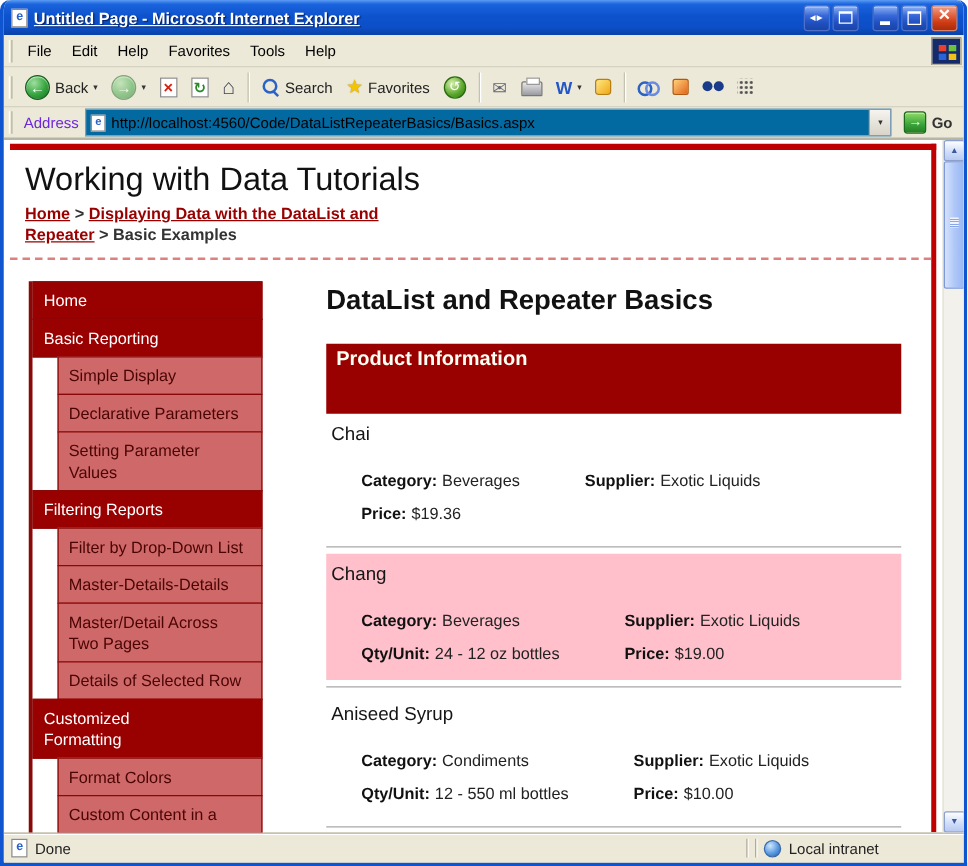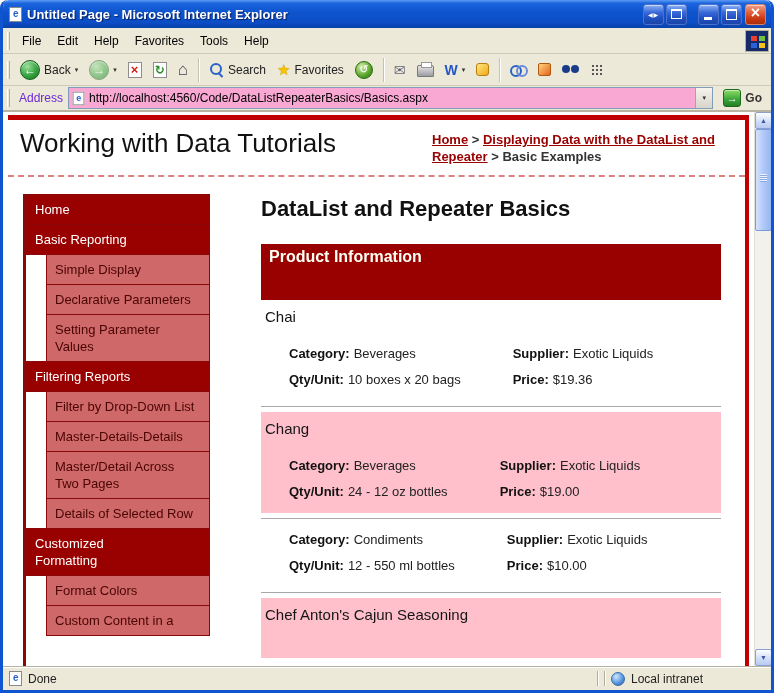--- a/index.html
+++ b/index.html
@@ -7,21 +7,21 @@
   body{width:774px;height:693px;overflow:hidden;font-family:"Liberation Sans","DejaVu Sans",sans-serif;}
 
   .window{width:774px;height:693px;border:3px solid #0f55cf;border-top:none;border-radius:8px 8px 0 0;
     display:flex;flex-direction:column;background:#ece9d8;overflow:hidden;}
 
   
   .titlebar{flex:0 0 28px;height:28px;border-radius:6px 6px 0 0;display:flex;align-items:center;gap:5px;padding:0 5px 0 6px;
     background:linear-gradient(180deg,#5c9cf5 0%,#1a64dd 12%,#0d53cd 45%,#0c4ec6 80%,#0942a8 100%);}
   .doc-ico{width:13px;height:15px;background:#fff;border:1px solid #8a8a8a;position:relative;flex:0 0 auto;display:inline-block;}
   .doc-ico::before{content:"e";color:#2a62c8;font-weight:bold;font-size:10px;position:absolute;left:3px;top:0;}
-  .title-text{color:#fff;font-weight:bold;font-size:13px;text-shadow:1px 1px 1px rgba(0,0,40,.65);flex:1;white-space:nowrap;overflow:hidden;}
+  .title-text{color:#fff;font-weight:bold;font-size:13px;text-shadow:1px 1px 1px rgba(0,0,40,.65);flex:1;white-space:nowrap;overflow:hidden;text-decoration:underline;}
   .tb-buttons{display:flex;align-items:center;gap:2px;}
   .tbtn{width:21px;height:21px;border-radius:3px;display:flex;align-items:center;justify-content:center;position:relative;cursor:default;}
   .tbtn.blue{background:linear-gradient(180deg,#8fb3f2 0%,#3767d8 40%,#2050c0 70%,#1a44a8 100%);border:1px solid #4e70c8;box-shadow:inset 0 1px 0 rgba(255,255,255,.5);}
   .tbtn.red{background:linear-gradient(180deg,#f2a088 0%,#e1603c 40%,#cc3a12 70%,#aa2d0c 100%);border:1px solid #d88068;box-shadow:inset 0 1px 0 rgba(255,255,255,.5);margin-left:1px;}
   .tbtn.extra2{margin-right:9px;}
   .extra1::after{content:"\25C0\25B6";color:#fff;font-size:6px;letter-spacing:1px;}
   .extra2::after{content:"";width:9px;height:7px;border:1px solid #fff;border-top:2px solid #fff;}
   .min::after{content:"";width:8px;height:3px;background:#fff;position:absolute;bottom:4px;left:5px;}
   .max::after{content:"";width:9px;height:8px;border:1px solid #fff;border-top:2px solid #fff;}
   .close::after{content:"\00D7";color:#fff;font-size:16px;font-weight:bold;line-height:1;margin-top:-2px;}
@@ -73,34 +73,34 @@
   .rings-ico::after{content:"";position:absolute;left:6px;top:1px;width:8px;height:8px;border:2px solid #6a8ae0;border-radius:50%;}
   .hl-ico{width:13px;height:13px;background:linear-gradient(135deg,#ffd27a,#e2641e);border-radius:2px;border:1px solid #b05810;}
   .bino-ico{width:17px;height:10px;position:relative;}
   .bino-ico::before{content:"";position:absolute;left:0;top:0;width:8px;height:8px;background:#1a3a8a;border-radius:50%;}
   .bino-ico::after{content:"";position:absolute;right:0;top:0;width:8px;height:8px;background:#1a3a8a;border-radius:50%;}
   .grid-ico{width:13px;height:13px;background-image:radial-gradient(#555 1px,transparent 1.3px);background-size:4px 4px;background-position:1px 1px;}
 
   
   .addressbar{flex:0 0 26px;height:26px;background:#ece9d8;display:flex;align-items:center;gap:5px;padding:0 4px 0 2px;border-bottom:2px solid #b8b4a4;}
   .addr-label{font-size:12px;color:#6d28d9;}
-  .addr-box{flex:1;height:22px;background:#f9a8d4;border:1px solid #7f9db9;display:flex;align-items:center;gap:4px;padding-left:3px;}
+  .addr-box{flex:1;height:22px;background:#0369a1;border:1px solid #7f9db9;display:flex;align-items:center;gap:4px;padding-left:3px;}
   .addr-box .doc-ico{transform:scale(.9);}
   .addr-input{flex:1;border:none;outline:none;background:transparent;font-family:inherit;font-size:12px;color:#000;height:18px;}
   .addr-drop{width:17px;height:20px;background:linear-gradient(180deg,#f6f4ef,#d8d4c8);border-left:1px solid #a8a49a;display:flex;align-items:center;justify-content:center;font-size:7px;color:#333;}
   .addr-drop::after{content:"\25BE";}
   .go-btn{display:flex;align-items:center;gap:4px;font-size:12px;font-weight:bold;color:#333;padding:1px 5px;cursor:default;}
   .go-ico{width:18px;height:18px;border-radius:3px;display:flex;align-items:center;justify-content:center;color:#fff;font-weight:bold;font-size:11px;
     background:linear-gradient(180deg,#8edc66,#3aa43a 60%,#237f23);border:1px solid #1c6a1c;box-shadow:inset 0 1px 0 rgba(255,255,255,.5);}
   .go-ico::after{content:"\2192";}
 
   
   .viewport{flex:1;background:#fff;display:flex;overflow:hidden;}
   .page{flex:1;overflow:hidden;margin:3px 5px 0 5px;border-top:5px solid #c00000;border-right:4px solid #c00000;}
-  .page-header{display:flex;justify-content:space-between;align-items:flex-start;padding:8px 8px 10px 12px;border-bottom:2px dashed #dc8080;}
+  .page-header{display:flex;justify-content:space-between;align-items:flex-start;padding:8px 8px 10px 12px;border-bottom:2px dashed #dc8080;flex-direction:column;}
   .site-title{font-size:26px;color:#111;}
   .breadcrumb{width:305px;font-size:13px;font-weight:bold;line-height:17px;color:#333;padding-top:3px;}
   .bc-link{color:#990000;text-decoration:underline;cursor:pointer;}
   .bc-sep{white-space:pre;}
   .bc-current{color:#333;}
 
   .page-body{display:flex;padding:17px 0 0 15px;}
   .sidebar{flex:0 0 187px;width:187px;position:relative;padding-left:3px;align-self:flex-start;}
   .sidebar::before{content:"";position:absolute;left:0;top:0;bottom:-600px;width:3px;background:#8a0808;}
   .nav-item{border:1px solid #8a0808;font-size:13px;line-height:17px;padding:6px 8px;cursor:pointer;}
@@ -270,38 +270,38 @@
 
         <div class="main">
           <h1>DataList and Repeater Basics</h1>
           <div class="banner">Product Information</div>
 
           <div class="product">
             <div class="product-name">Chai</div>
             <div class="product-details">
               <div><span class="lbl">Category:</span><span>Beverages</span></div>
               <div><span class="lbl">Supplier:</span><span>Exotic Liquids</span></div>
-              <div><span class="lbl">Qty/Unit:</span><span>10 boxes x 20 bags</span></div>
               <div><span class="lbl">Price:</span><span>$19.36</span></div>
             </div>
           </div>
           <div class="sep"></div>
 
           <div class="product alt">
             <div class="product-name">Chang</div>
             <div class="product-details">
               <div><span class="lbl">Category:</span><span>Beverages</span></div>
               <div><span class="lbl">Supplier:</span><span>Exotic Liquids</span></div>
               <div><span class="lbl">Qty/Unit:</span><span>24 - 12 oz bottles</span></div>
               <div><span class="lbl">Price:</span><span>$19.00</span></div>
             </div>
           </div>
           <div class="sep"></div>
 
           <div class="product">
+            <div class="product-name">Aniseed Syrup</div>
             <div class="product-details">
               <div><span class="lbl">Category:</span><span>Condiments</span></div>
               <div><span class="lbl">Supplier:</span><span>Exotic Liquids</span></div>
               <div><span class="lbl">Qty/Unit:</span><span>12 - 550 ml bottles</span></div>
               <div><span class="lbl">Price:</span><span>$10.00</span></div>
             </div>
           </div>
           <div class="sep"></div>
 
           <div class="product alt">

